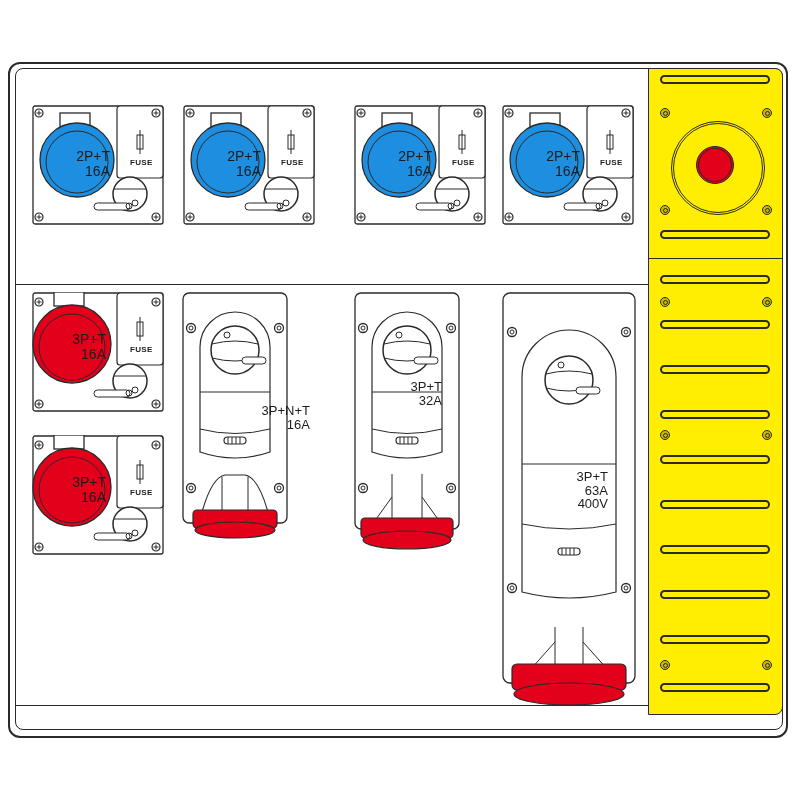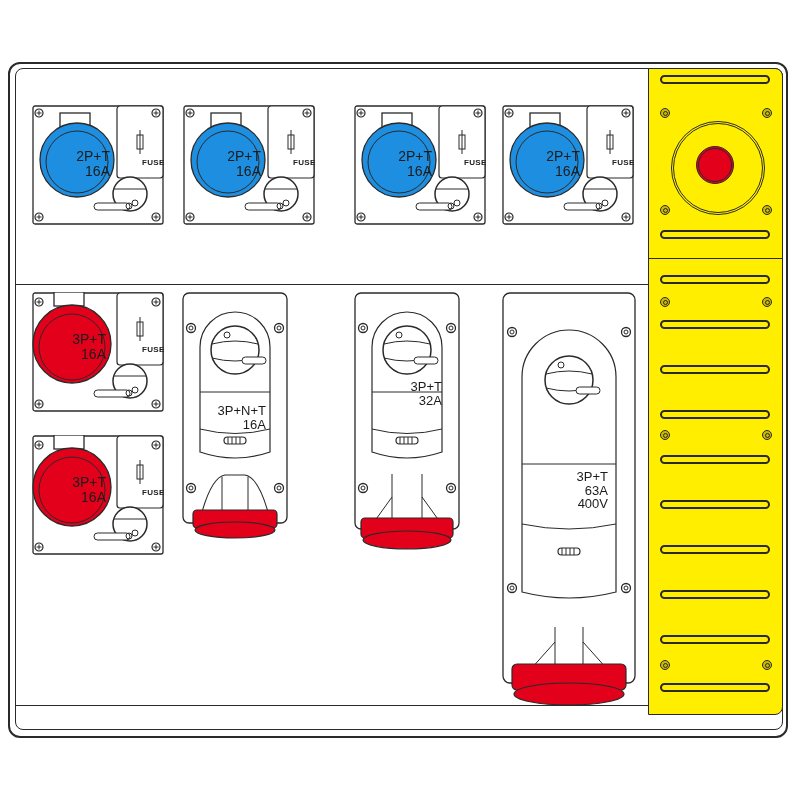--- a/index.html
+++ b/index.html
@@ -21,21 +21,21 @@
   .screw::after { content: ""; position: absolute; left: 2px; top: 2px; width: 3px; height: 3px;
                   border-radius: 50%; border: 1px solid #2a2a2a; }
   .estop-ring { left: 671px; top: 121px; width: 94px; height: 94px; border-radius: 50%;
                 border: 3px double #2a2a2a; box-sizing: border-box; }
   .estop-btn { left: 696px; top: 146px; width: 38px; height: 38px; border-radius: 50%;
                background: #e3001b; border: 3px double #2a2a2a; box-sizing: border-box; }
   .module { position: absolute; }
   .lbl { position: absolute; text-align: right; line-height: 1.05; white-space: pre; }
   .lbl-socket { color: #1c1c1c; font-size: 14px; }
   .lbl-dark { color: #1c1c1c; font-size: 13px; }
-  .fuse-lbl { position: absolute; font-size: 8px; font-weight: bold; color: #222; letter-spacing: 0.3px; margin-left: 12px; }
+  .fuse-lbl { position: absolute; font-size: 8px; font-weight: bold; color: #222; letter-spacing: 0.3px; }
 </style>
 </head>
 <body>
 
 <div class="abs frame-outer"></div>
 <div class="abs frame-inner"></div>
 <div class="abs hline" style="left:15px; top:284px; width:633px;"></div>
 <div class="abs hline" style="left:15px; top:705px; width:768px;"></div>
 
 <div class="abs yellow"></div>
@@ -239,21 +239,21 @@
     <use href="#ringscrew" x="11" y="36"></use>
       <use href="#ringscrew" x="99" y="36"></use>
     <use href="#ringscrew" x="11" y="196"></use>
       <use href="#ringscrew" x="99" y="196"></use>
     <path d="M22,220 Q32,185 45,183 L65,183 Q78,185 88,220" fill="#fff" stroke="#2a2a2a" stroke-width="1.1"></path>
     <line x1="42" y1="185" x2="42" y2="222" stroke="#2a2a2a"></line>
       <line x1="68" y1="185" x2="68" y2="222" stroke="#2a2a2a"></line>
     <rect x="13" y="218" width="84" height="18" rx="4" fill="#e3001b" stroke="#2a2a2a" stroke-width="1.2"></rect>
     <ellipse cx="55" cy="238" rx="40" ry="8" fill="#e3001b" stroke="#2a2a2a" stroke-width="1.2"></ellipse>
   </svg>
-  <div class="lbl lbl-dark" style="left:20px; top:112px; width:66px;"><span>3P+N+T</span><br><span>16A</span></div>
+  <div class="lbl lbl-dark" style="left:20px; top:112px; width:66px;padding-left:44px;"><span>3P+N+T</span><br><span>16A</span></div>
 </div>
 
 <div class="module" style="left:352px; top:292px; width:110px; height:260px;">
   <svg width="110" height="260">
     <rect x="3" y="1" width="104" height="236" rx="6" fill="#fff" stroke="#2a2a2a" stroke-width="1.3"></rect>
     <path d="M20,160 L20,55 A35,35 0 0 1 90,55 L90,160 Q55,172 20,160 Z" fill="#fff" stroke="#2a2a2a" stroke-width="1.2"></path>
     <line x1="20" y1="100" x2="90" y2="100" stroke="#2a2a2a" stroke-width="1"></line>
     <path d="M20,137 Q55,146 90,137" fill="none" stroke="#2a2a2a" stroke-width="1"></path>
     <circle cx="55" cy="58" r="24" fill="#fff" stroke="#2a2a2a" stroke-width="1.5"></circle>
     <path d="M32,52 Q55,46 78,52" fill="none" stroke="#2a2a2a" stroke-width="1"></path>

